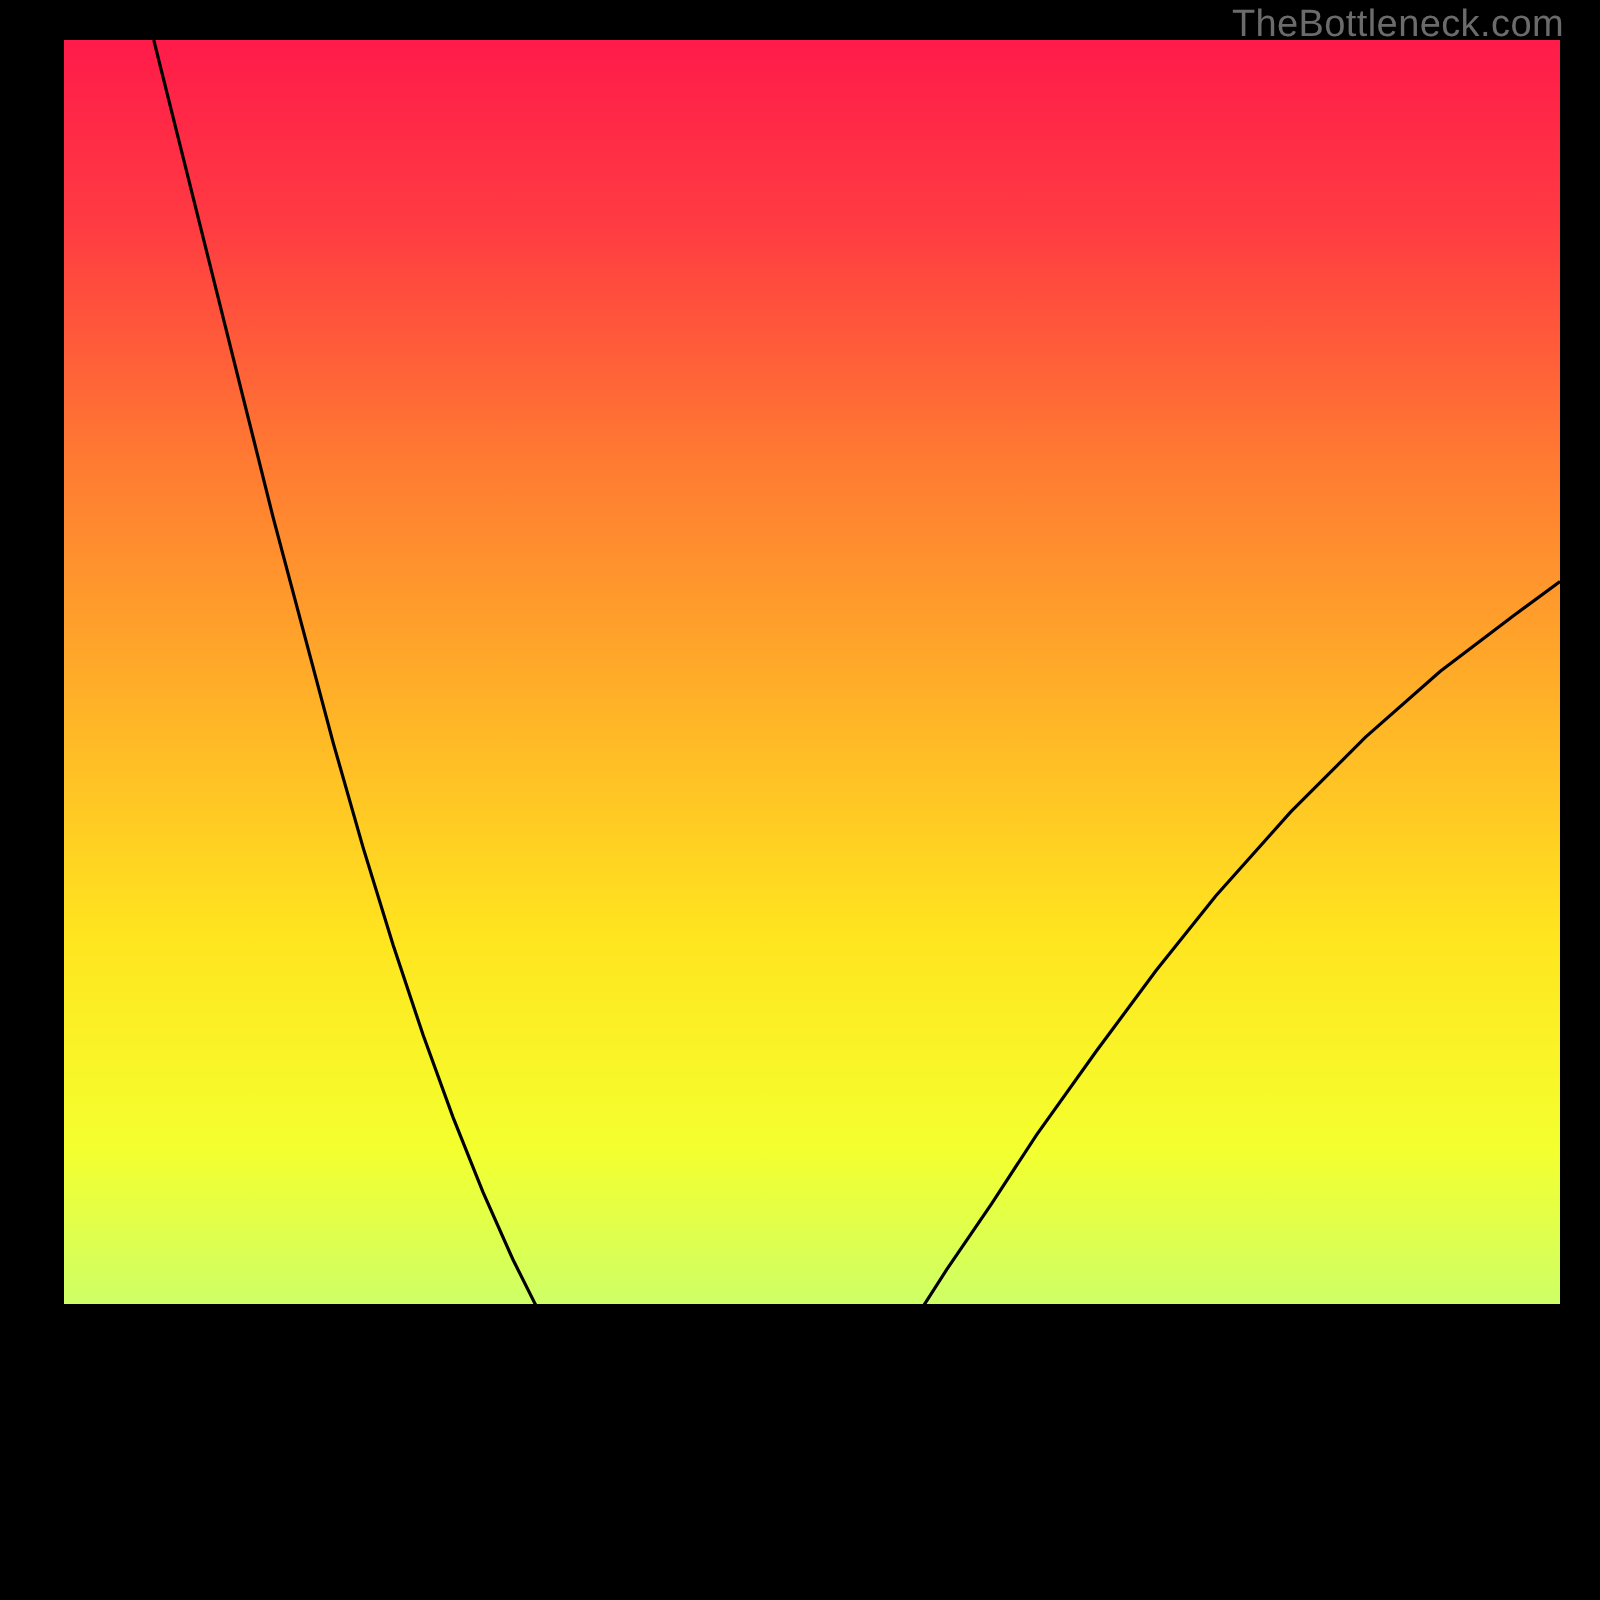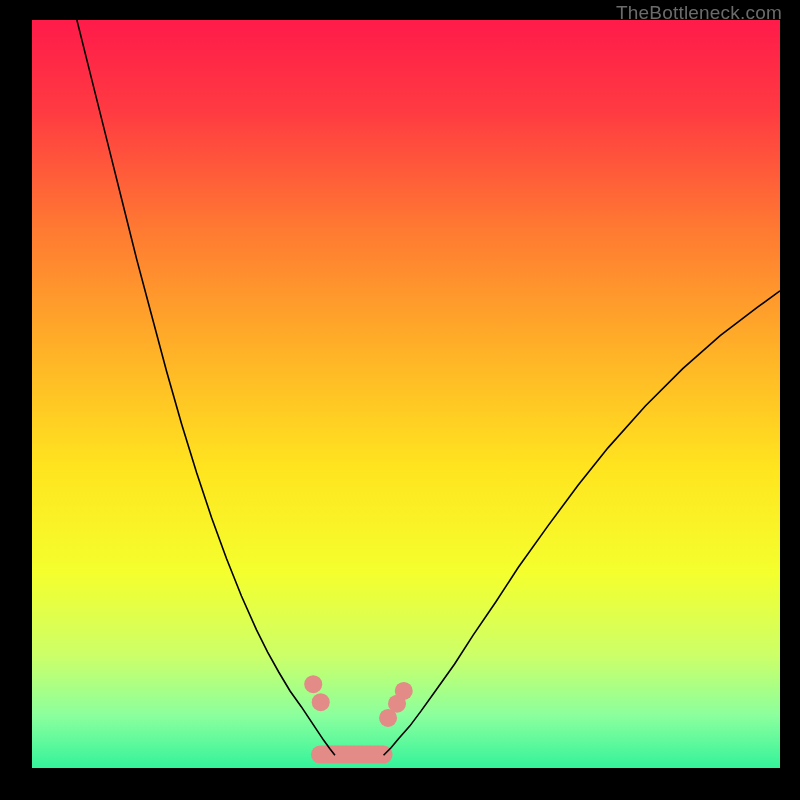--- a/index.html
+++ b/index.html
@@ -1,16 +1,16 @@
 <!DOCTYPE html>
 <html><head>
 <meta charset="utf-8">
 <style>
   body{margin:0;padding:0;background:#000;}
-  .stage{position:relative;width:800px;height:800px;background:#000;}
+  .stage{position:relative;width:800px;height:652px;background:#000;}
   .plot{position:absolute;left:32px;top:20px;width:748px;height:748px;overflow:hidden;}
   .watermark{position:absolute;top:2px;right:18px;font:19px Arial,Helvetica,sans-serif;color:#6b6b6b;letter-spacing:.2px;}
   svg{display:block;}
 </style>
 </head>
 <body>
 
 <div class="stage">
   <div class="plot">
     <svg width="748" height="748" viewBox="0 0 748 748" preserveAspectRatio="none">

